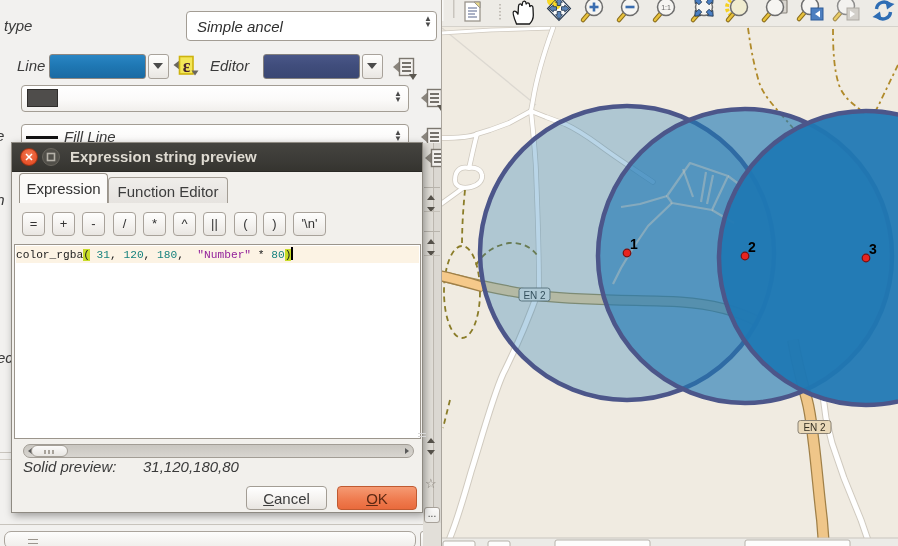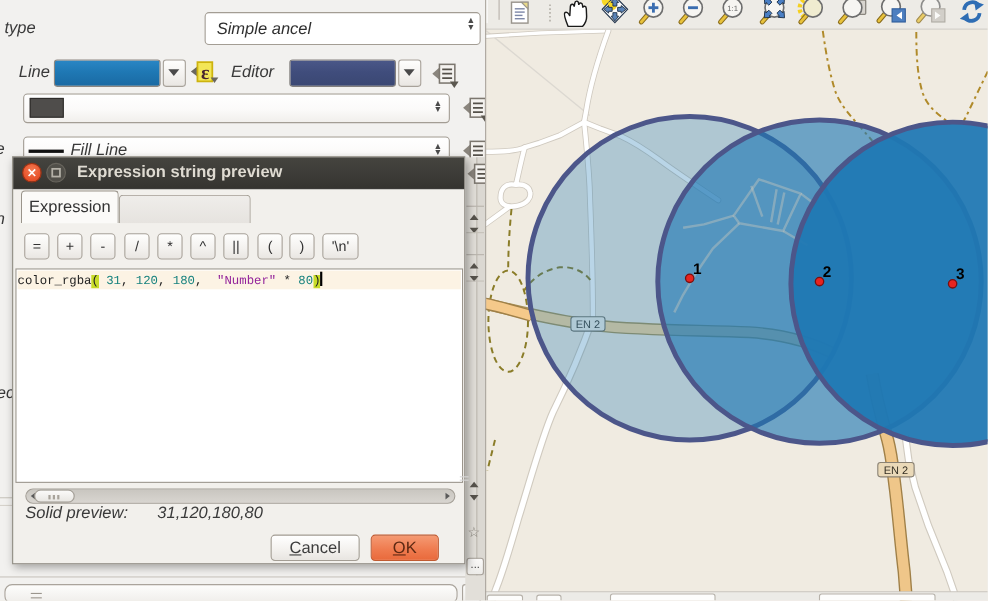--- a/index.html
+++ b/index.html
@@ -137,20 +137,21 @@
       <svg width="16" height="16">
           <rect x="4.5" y="4.5" width="7" height="7" fill="none" stroke="#b5b1a8" stroke-width="1.6"></rect>
         </svg>
     </div>
     <div class="abs" style="left:58px;top:5px;width:300px;color:#dfdbd2;font-size:15px;font-weight:bold;">Expression string preview</div>
   </div>
 
   <div class="abs" style="left:7px;top:30px;width:89px;height:30px;background:#fbfaf8;border:1px solid #9a948b;border-bottom:none;border-radius:4px 4px 0 0;box-sizing:border-box;z-index:3;"></div>
   <div class="abs" style="left:8px;top:37px;width:87px;text-align:center;color:#333;font-size:15px;z-index:4;">Expression</div>
   <div class="abs" style="left:96px;top:34px;width:120px;height:26px;background:linear-gradient(180deg,#efedea,#e6e3df);border:1px solid #a39d94;border-bottom:none;border-radius:4px 4px 0 0;box-sizing:border-box;"></div>
+  <div class="abs" style="left:96px;top:40px;width:120px;text-align:center;color:#3c3c3c;font-size:15px;">Function Editor</div>
 
   <div id="ops">
       <div class="abs" style="left:10px;top:69px;width:23px;height:24px;background:linear-gradient(180deg,#fefefd,#f3f1ee 60%,#e9e6e2);border:1px solid #a8a29a;border-radius:4px;box-sizing:border-box;text-align:center;color:#333;font-size:13px;line-height:22px;">=</div>
       <div class="abs" style="left:40px;top:69px;width:23px;height:24px;background:linear-gradient(180deg,#fefefd,#f3f1ee 60%,#e9e6e2);border:1px solid #a8a29a;border-radius:4px;box-sizing:border-box;text-align:center;color:#333;font-size:13px;line-height:22px;">+</div>
       <div class="abs" style="left:70px;top:69px;width:23px;height:24px;background:linear-gradient(180deg,#fefefd,#f3f1ee 60%,#e9e6e2);border:1px solid #a8a29a;border-radius:4px;box-sizing:border-box;text-align:center;color:#333;font-size:13px;line-height:22px;">-</div>
       <div class="abs" style="left:101px;top:69px;width:23px;height:24px;background:linear-gradient(180deg,#fefefd,#f3f1ee 60%,#e9e6e2);border:1px solid #a8a29a;border-radius:4px;box-sizing:border-box;text-align:center;color:#333;font-size:13px;line-height:22px;">/</div>
       <div class="abs" style="left:131px;top:69px;width:23px;height:24px;background:linear-gradient(180deg,#fefefd,#f3f1ee 60%,#e9e6e2);border:1px solid #a8a29a;border-radius:4px;box-sizing:border-box;text-align:center;color:#333;font-size:13px;line-height:22px;">*</div>
       <div class="abs" style="left:161px;top:69px;width:23px;height:24px;background:linear-gradient(180deg,#fefefd,#f3f1ee 60%,#e9e6e2);border:1px solid #a8a29a;border-radius:4px;box-sizing:border-box;text-align:center;color:#333;font-size:13px;line-height:22px;">^</div>
       <div class="abs" style="left:191px;top:69px;width:23px;height:24px;background:linear-gradient(180deg,#fefefd,#f3f1ee 60%,#e9e6e2);border:1px solid #a8a29a;border-radius:4px;box-sizing:border-box;text-align:center;color:#333;font-size:13px;line-height:22px;">||</div>
       <div class="abs" style="left:222px;top:69px;width:23px;height:24px;background:linear-gradient(180deg,#fefefd,#f3f1ee 60%,#e9e6e2);border:1px solid #a8a29a;border-radius:4px;box-sizing:border-box;text-align:center;color:#333;font-size:13px;line-height:22px;">(</div>
@@ -172,21 +173,21 @@
       <div class="abs" style="left:12px;top:3.5px;width:1.5px;height:4px;background:#a8a39b;"></div>
       <div class="abs" style="left:16px;top:3.5px;width:1.5px;height:4px;background:#a8a39b;"></div>
       <div class="abs" style="left:20px;top:3.5px;width:1.5px;height:4px;background:#a8a39b;"></div>
     </div>
   </div>
 
   <div class="abs lbl" style="left:11px;top:315px;">Solid preview:</div>
   <div class="abs lbl" style="left:131px;top:315px;">31,120,180,80</div>
 
   <div class="abs" style="left:234px;top:343px;width:81px;height:24px;background:linear-gradient(180deg,#ffffff,#f4f2ef 55%,#e8e5e1);border:1px solid #a39d94;border-radius:4px;box-sizing:border-box;text-align:center;color:#3c3c3c;font-size:15px;line-height:23px;"><span style="text-decoration:underline;">C</span>ancel</div>
-  <div class="abs" style="left:325px;top:343px;width:62px;height:24px;background:linear-gradient(180deg,#f59a73,#ef7c50 55%,#e96a3c);border:1px solid #c05a31;border-radius:4px;box-sizing:border-box;text-align:center;color:#5e2913;font-size:15px;line-height:23px;"><span style="text-decoration:underline;">O</span>K</div>
+  <div class="abs" style="left:325px;top:343px;width:80px;height:24px;background:linear-gradient(180deg,#f59a73,#ef7c50 55%,#e96a3c);border:1px solid #c05a31;border-radius:4px;box-sizing:border-box;text-align:center;color:#5e2913;font-size:15px;line-height:23px;"><span style="text-decoration:underline;">O</span>K</div>
 </div>
 
 <div class="abs" style="left:441px;top:0;width:457px;height:546px;">
 <svg width="457" height="546">
   <rect x="0" y="0" width="457" height="546" fill="#f0ebe1"></rect>
 
   <path d="M1,28 L95,105" stroke="#dcd8d1" stroke-width="1.3" fill="none"></path>
   <path d="M0,33 L50,30 L112,28" stroke="#cfc9bf" stroke-width="4.5" fill="none"></path>
   <path d="M0,33 L50,30 L112,28" stroke="#ffffff" stroke-width="3" fill="none"></path>
   <g stroke="#cfc9bf" stroke-width="5.5" fill="none" stroke-linecap="round" stroke-linejoin="round">

